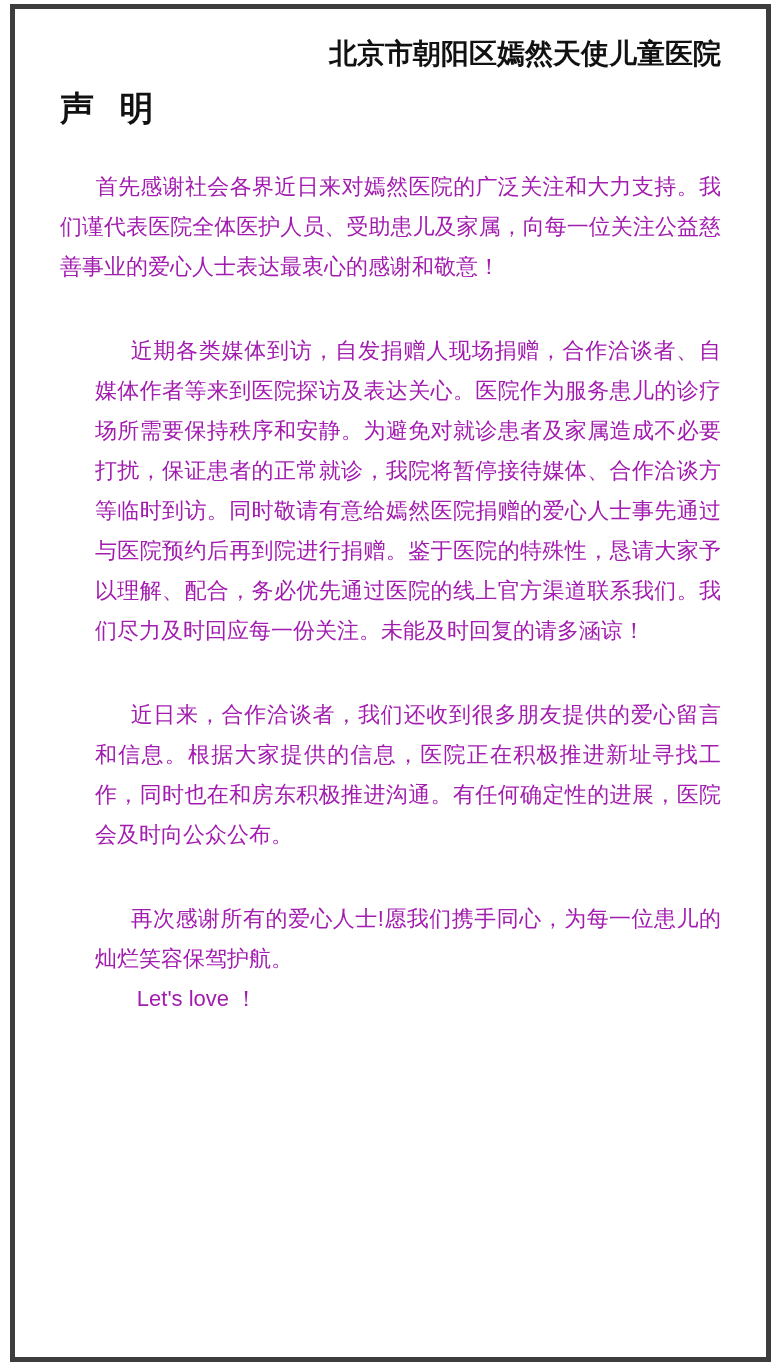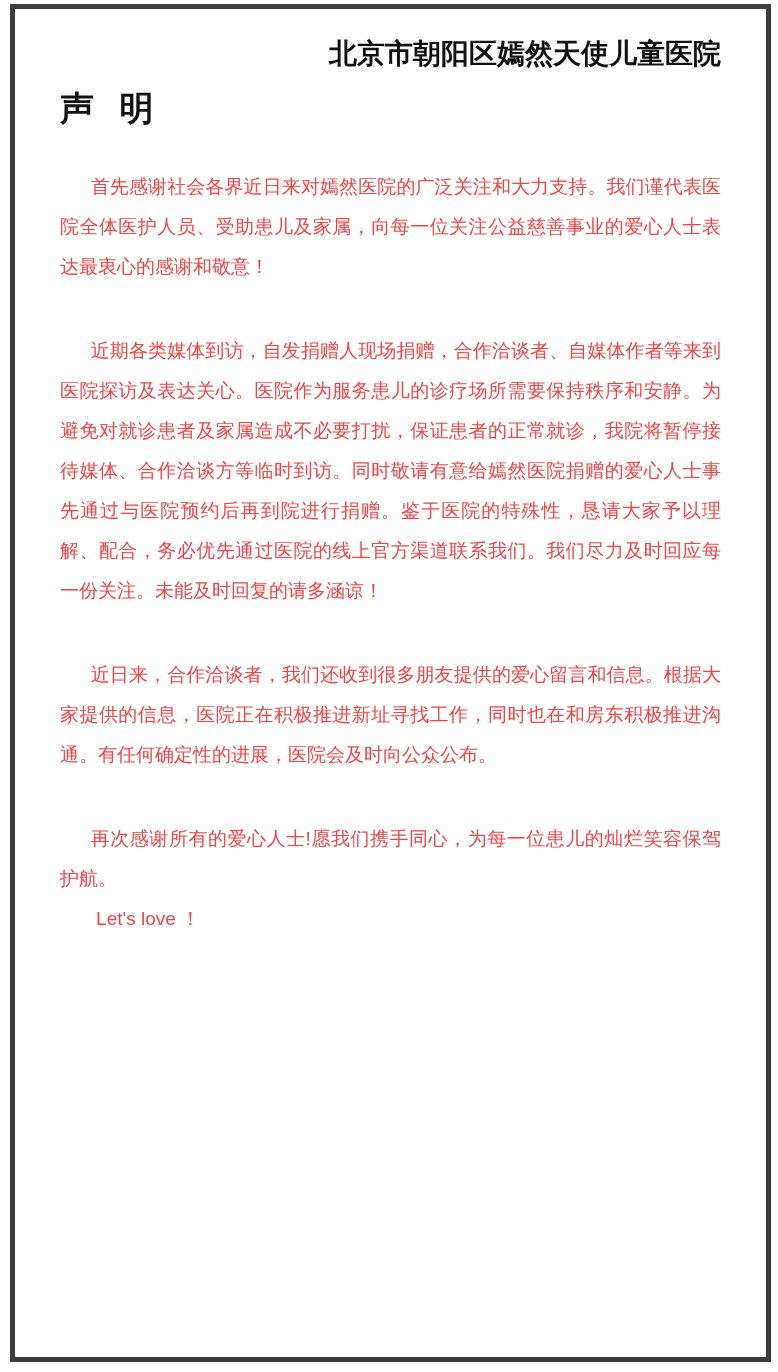--- a/index.html
+++ b/index.html
@@ -33,29 +33,30 @@
     line-height: 46px;
     font-weight: 700;
     word-spacing: 16px;
     color: #111111;
   }
   .body {
     margin-top: 36px;
   }
   .para {
     margin: 0;
-    font-size: 19px;
+    font-size: 22px;
     line-height: 40px;
     font-weight: 500;
     text-align: justify;
     text-indent: 1.62em;
-    color: #ef4444;
+    color: #a21caf;
   }
   .para + .para {
     margin-top: 44px;
+    margin-left: 35px;
   }
   .para.closing {
     margin-top: 0;
     text-indent: 1.9em;
     text-align: left;
   }
 </style>
 </head>
 <body>
 

